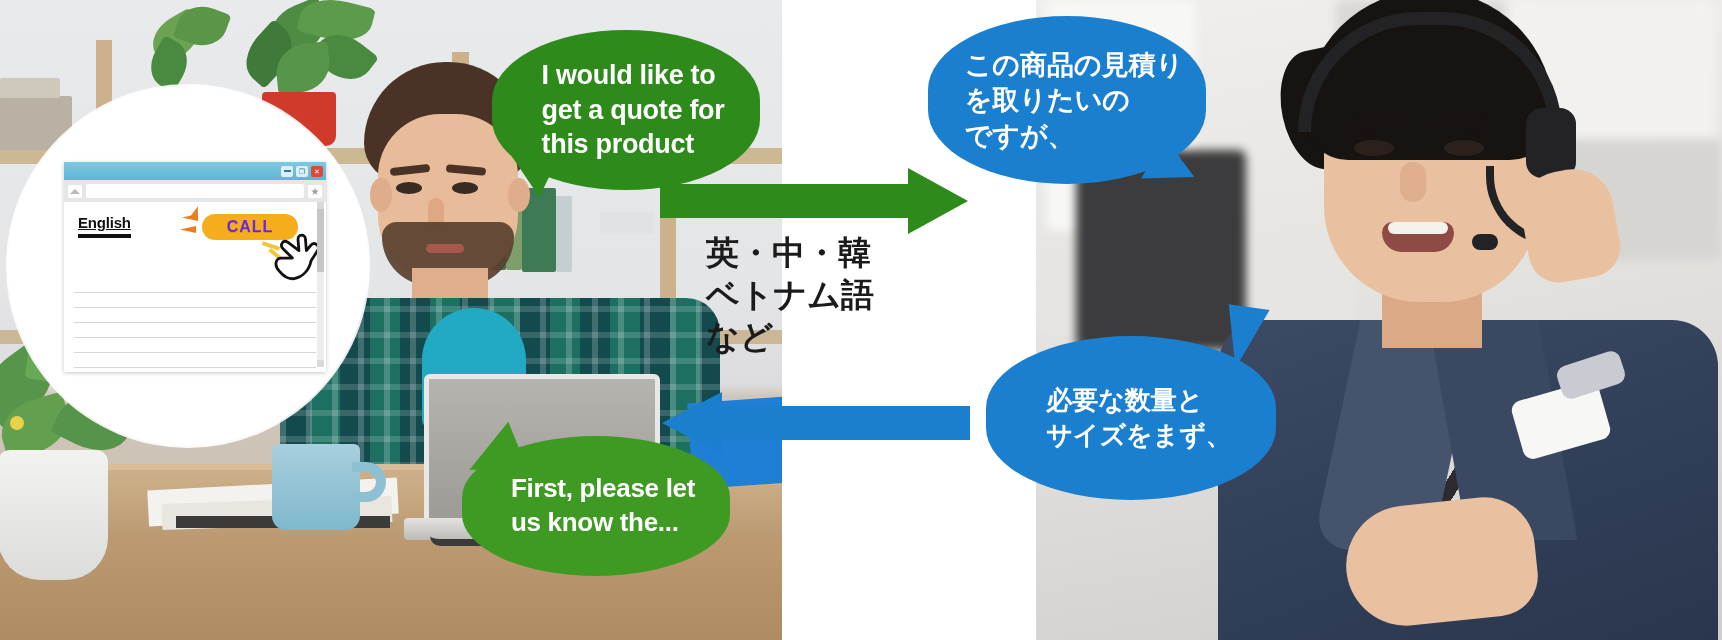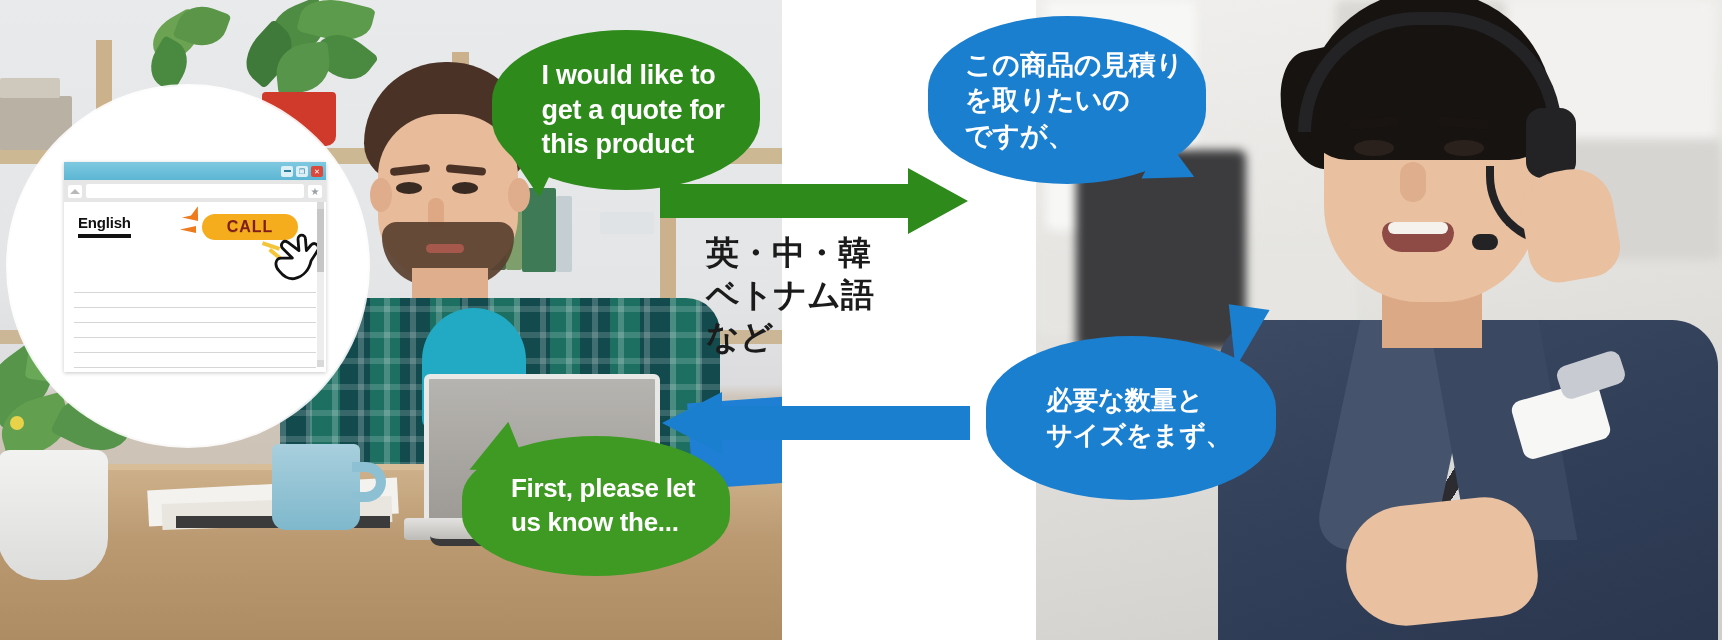--- a/index.html
+++ b/index.html
@@ -211,25 +211,25 @@
   .br-home { width:14px; height:13px; background:#ffffff; border-radius:2px;
              display:flex; align-items:center; justify-content:center; }
   .br-home .roof { width:0;height:0; border-left:5px solid transparent; border-right:5px solid transparent;
                    border-bottom:5px solid #b9b9b9; }
   .br-url { flex:1; height:14px; background:#ffffff; border-radius:2px; }
   .br-star { width:14px; height:13px; background:#ffffff; border-radius:2px;
              color:#9aa0a6; font-size:10px; line-height:13px; text-align:center; }
   .br-content { position:relative; height:170px; background:#fff; padding:12px 12px 0 14px; }
   .br-lang {
     font-size:15px; font-weight:bold; color:#111; letter-spacing:-.2px;
-    border-bottom:4px solid #111; display:inline-block; padding-bottom:3px;
+    border-bottom:4px solid #111; display:inline-block; padding-bottom:3px;text-decoration:underline;
   }
   .br-call {
     position:absolute; left:138px; top:12px; width:96px; height:26px;
-    background:#f5ad1e; border-radius:13px; color:#7f1d1d; font-weight:bold;
+    background:#f5ad1e; border-radius:13px; color:#6d28d9; font-weight:bold;
     font-size:16px; letter-spacing:1px; display:flex; align-items:center; justify-content:center;
     text-shadow:0 1px 0 rgba(0,0,0,.12);
   }
   .spark { position:absolute; background:#ef7b1f; }
   .sp1 { left:118px; top:12px; width:16px; height:7px; clip-path:polygon(0 50%,100% 0,100% 100%); }
   .sp2 { left:116px; top:24px; width:16px; height:7px; clip-path:polygon(0 50%,100% 0,100% 100%); }
   .sp3 { left:128px; top:4px;  width:8px;  height:12px; clip-path:polygon(50% 0,100% 100%,0 100%); transform:rotate(18deg);}
   .sp-y { position:absolute; background:#f3c53a; }
   .spy1{ left:198px; top:42px; width:18px; height:4px; transform:rotate(18deg); }
   .spy2{ left:204px; top:50px; width:14px; height:4px; transform:rotate(40deg); }

